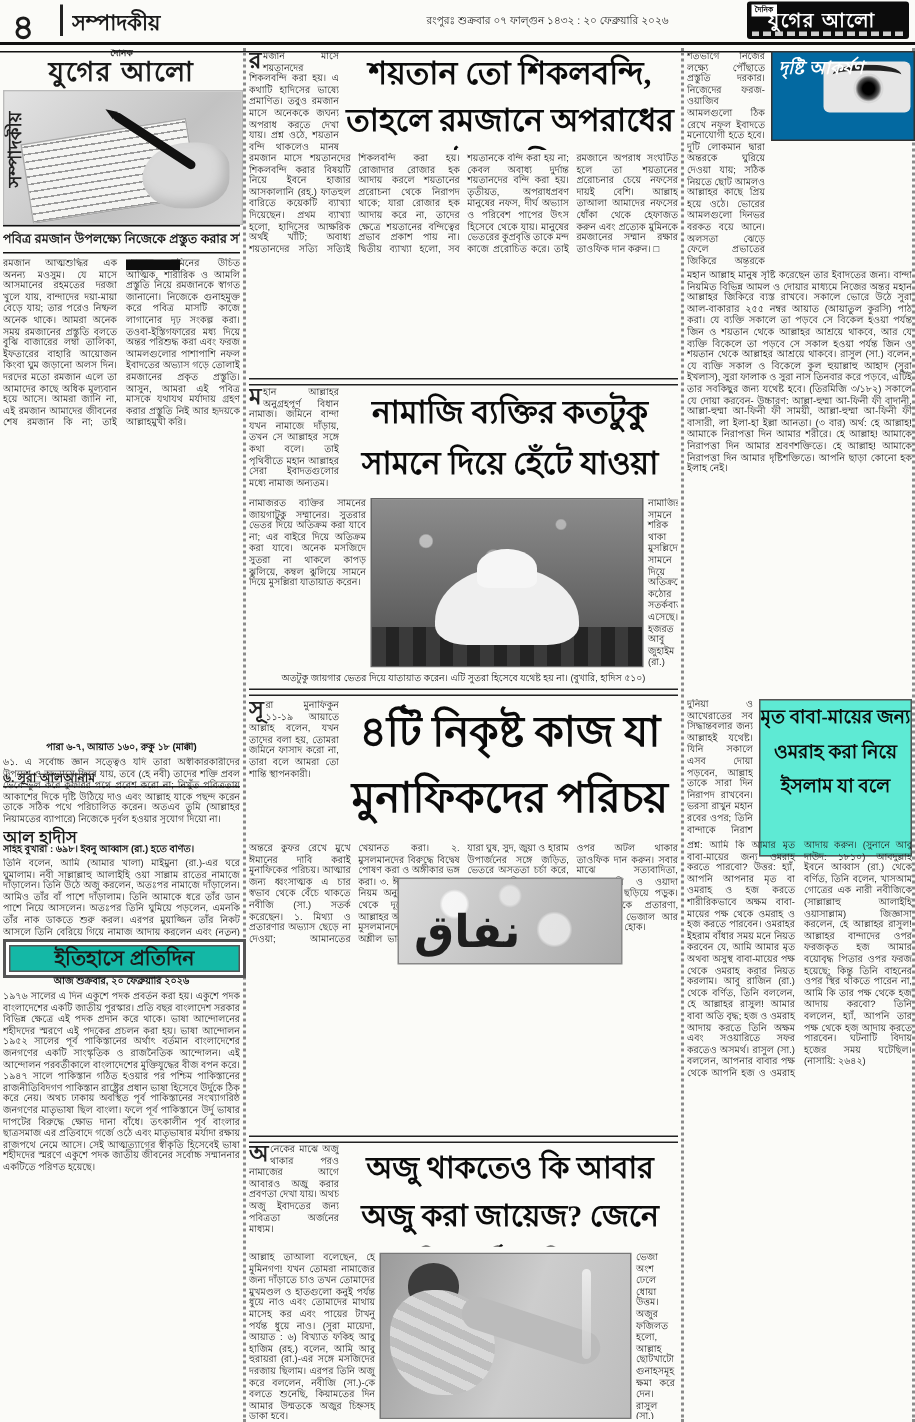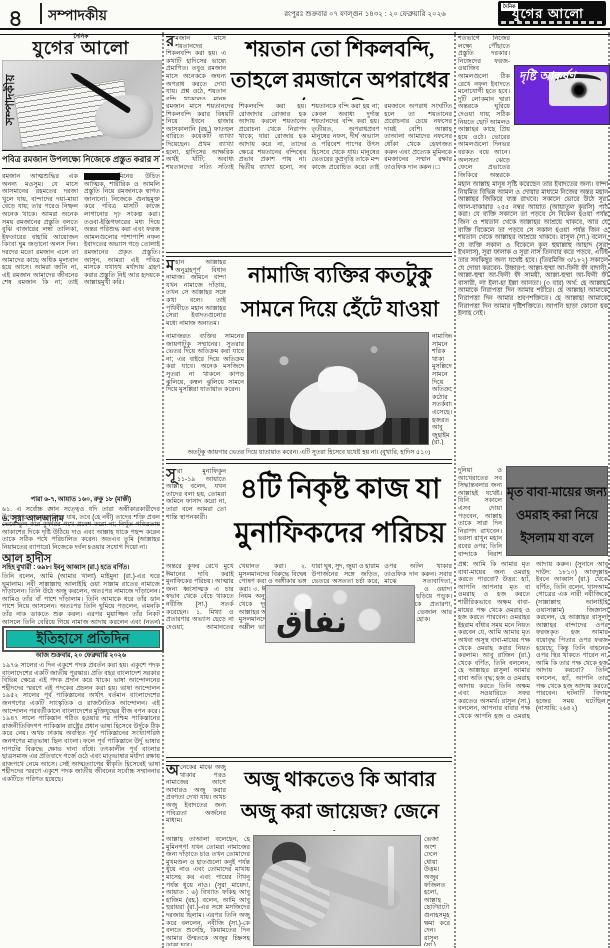--- a/index.html
+++ b/index.html
@@ -93,31 +93,31 @@
   .a4-left{width:84px;height:111px;}
   .a4-right{width:26px;height:111px;}
   .wudu-img{width:168px;height:111px;flex:none;position:relative;border:1px solid #777;box-sizing:border-box;
       background:linear-gradient(110deg,#9b9b9b,#cdcdcd 55%,#bdbdbd);}
   .wudu-head{position:absolute;left:18px;top:6px;width:34px;height:30px;background:#3c3c3c;border-radius:50% 50% 45% 45%;}
   .wudu-towel{position:absolute;left:6px;top:24px;width:70px;height:70px;background:repeating-linear-gradient(25deg,#d8d8d8 0 6px,#bfbfbf 6px 12px);border-radius:40% 55% 45% 50%;}
   .wudu-arm{position:absolute;left:52px;top:40px;width:96px;height:22px;background:#c9b9a9;filter:grayscale(1);border-radius:12px;transform:rotate(18deg);}
   .wudu-water{position:absolute;right:26px;top:10px;width:6px;height:60px;background:linear-gradient(#f4f4f4,#cfcfcf);opacity:.8;border-radius:3px;}
   
   .r-topnote{left:458px;top:34px;width:52px;height:144px;}
-  .attention-box{left:514px;top:34px;width:94px;height:58px;background:#6d28d9;border:1px solid #333;margin-top:31px;}
+  .attention-box{left:514px;top:34px;width:94px;height:58px;background:#0369a1;border:1px solid #333;}
   .attention-label{position:absolute;left:4px;top:4px;font-size:12px;line-height:13px;font-weight:bold;font-style:italic;color:#fff;z-index:2;}
   .eye-img{position:absolute;right:2px;top:6px;width:58px;height:34px;background:#e6e6e6;border-radius:4px;}
   .eye-brow{position:absolute;left:6px;top:2px;width:46px;height:10px;border-top:4px solid #222;border-radius:50%;}
   .eye-iris{position:absolute;left:20px;top:8px;width:20px;height:20px;border-radius:50%;
       background:radial-gradient(circle,#000 28%,#555 50%,#d9d9d9 62%);}
   .r-headline1{left:508px;top:96px;width:100px;height:80px;font-size:14.5px;line-height:26px;border-bottom:1px solid #333;}
   .r-body1{left:458px;top:180px;width:150px;height:282px;font-size:6.4px;}
   .r-midnote{left:458px;top:466px;width:44px;height:90px;}
-  .r-headline2{left:506px;top:466px;width:102px;height:90px;background:#737373;border:1px solid #555;box-sizing:border-box;
-      font-size:12.5px;line-height:23px;padding-top:14px;}
+  .r-headline2{left:506px;top:466px;width:102px;height:105px;background:#5eead4;border:1px solid #555;box-sizing:border-box;
+      font-size:12.5px;line-height:23px;padding-top:0;}
   .r-body2{left:458px;top:560px;width:150px;height:386px;}
 </style>
 </head>
 <body>
 
 <div class="page">
 
   <div class="abs pgnum">৪</div>
   <div class="abs hdr-div"></div>
   <div class="abs section">সম্পাদকীয়</div>

